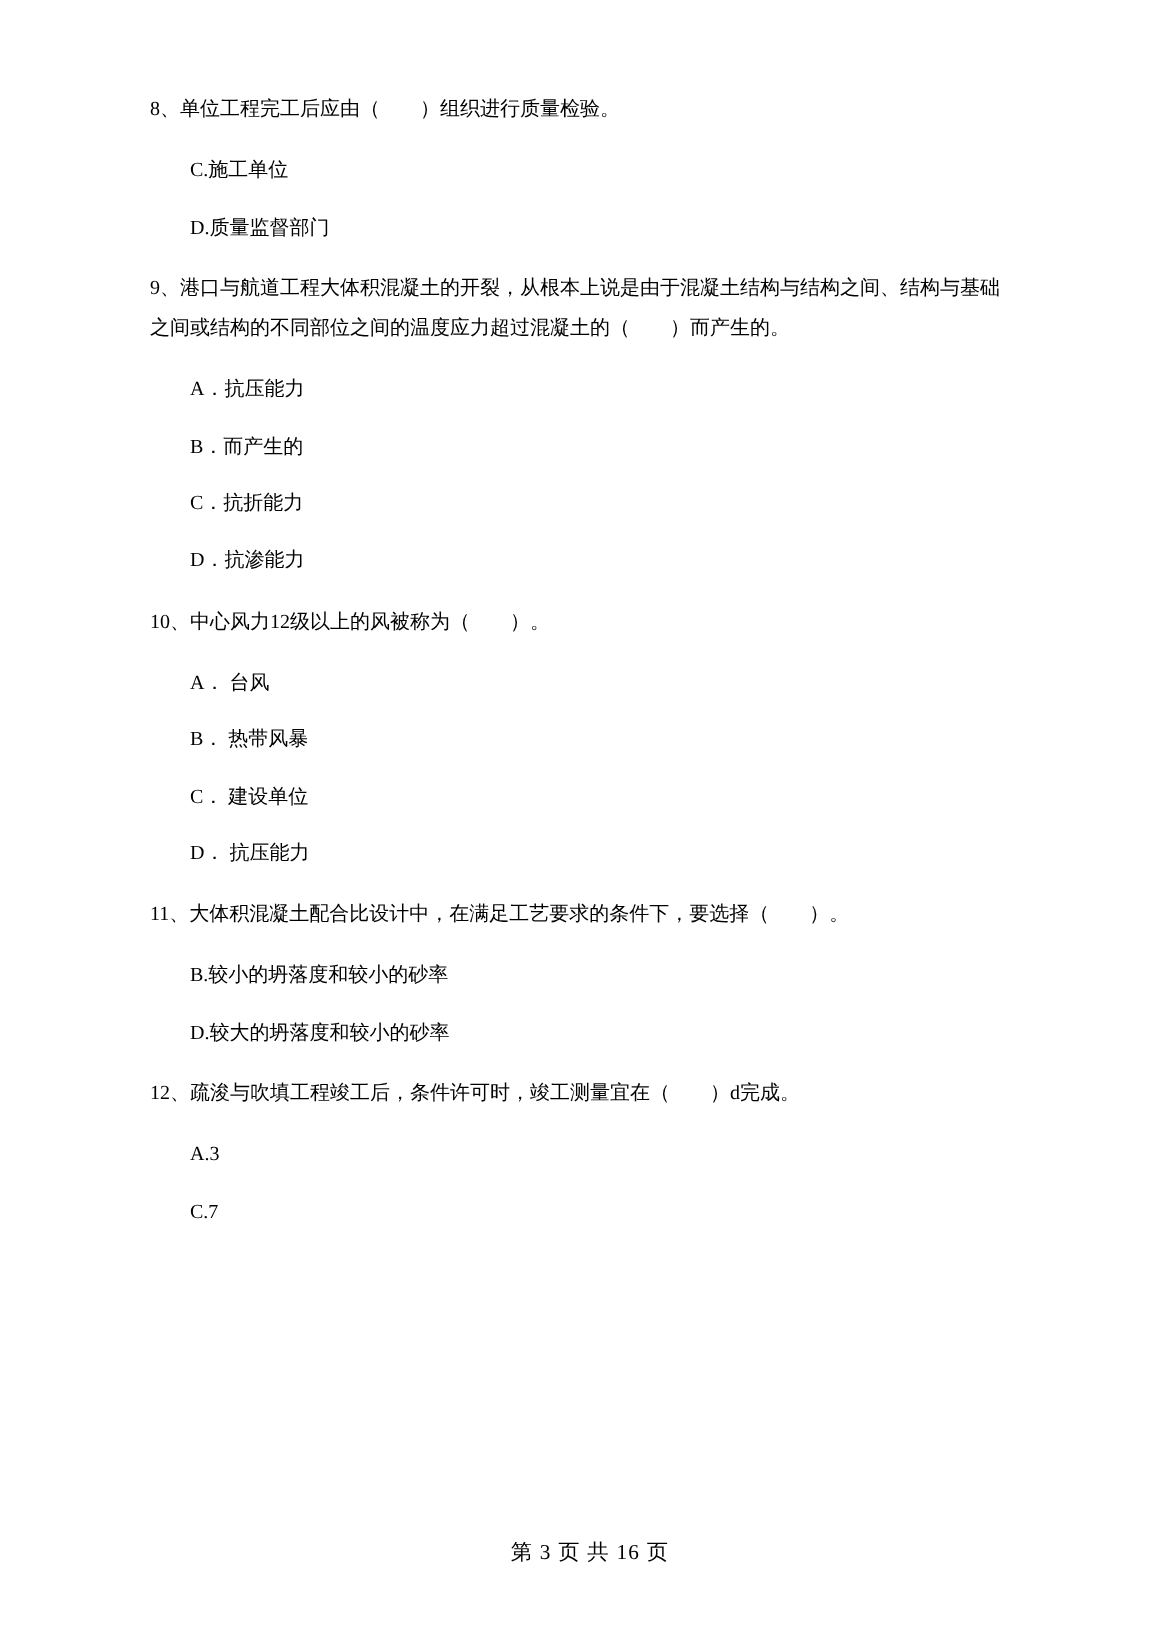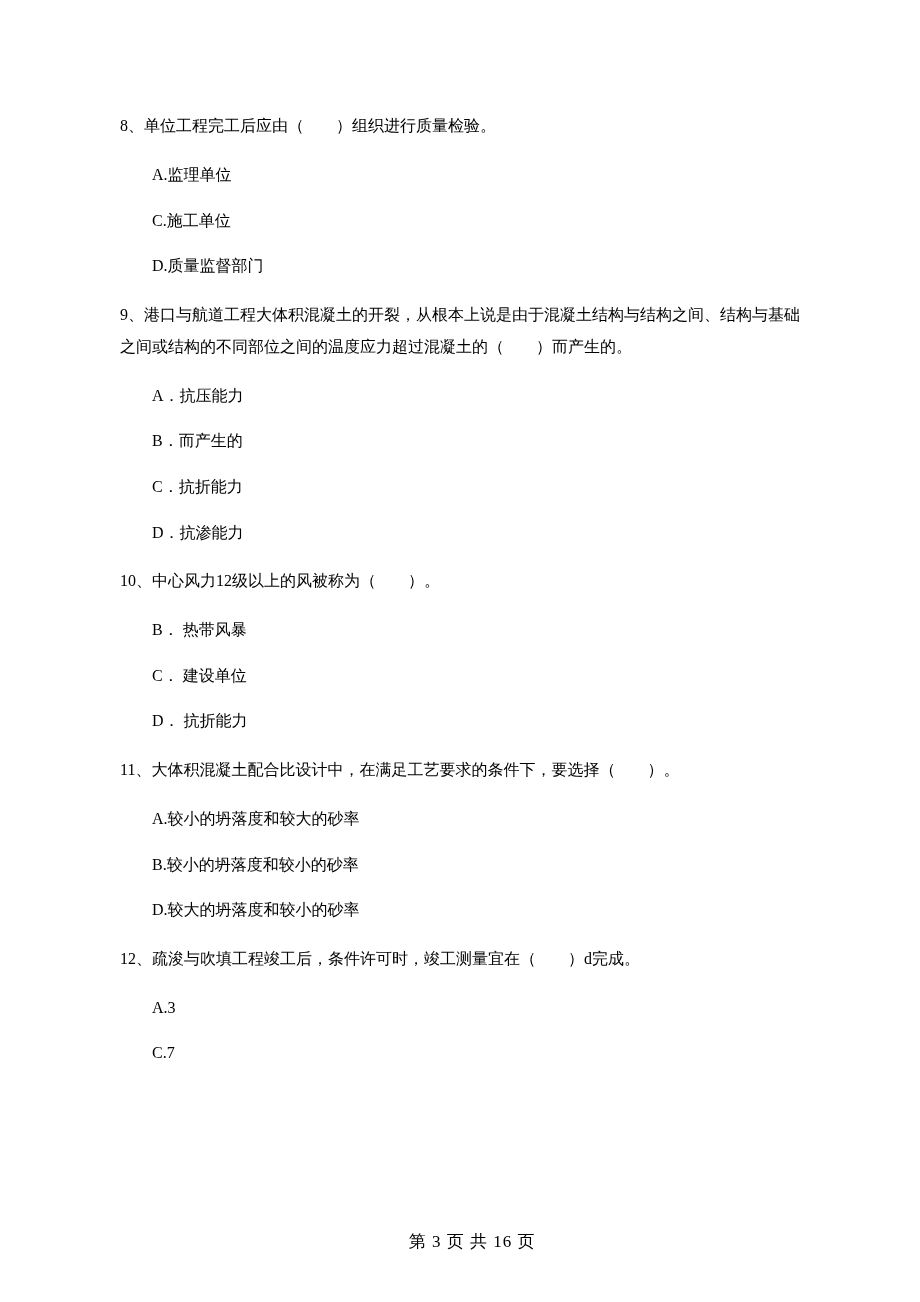--- a/index.html
+++ b/index.html
@@ -11,21 +11,21 @@
       font-family: "SimSun", "宋体", serif;
       background: #ffffff;
       width: 920px;
       height: 1302px;
       position: relative;
       color: #000000;
       font-size: 16px;
       line-height: 1.5;
     }
     .content {
-      padding: 110px 120px 0 120px;
+      padding: 72px 120px 0 120px;
     }
     .question {
       margin-bottom: 14px;
     }
     .question-text {
       margin-bottom: 20px;
       line-height: 2;
       text-align: justify;
     }
     .option {
@@ -43,43 +43,42 @@
       letter-spacing: 1px;
     }
   </style>
 </head>
 <body>
 
 <div class="content">
 
   <div class="question">
     <div class="question-text">8、单位工程完工后应由（　　）组织进行质量检验。</div>
-    <div class="option">A.监理单位</div>
     <div class="option">C.施工单位</div>
     <div class="option">D.质量监督部门</div>
   </div>
 
   <div class="question">
     <div class="question-text">9、港口与航道工程大体积混凝土的开裂，从根本上说是由于混凝土结构与结构之间、结构与基础之间或结构的不同部位之间的温度应力超过混凝土的（　　）而产生的。</div>
     <div class="option">A．抗压能力</div>
     <div class="option">B．而产生的</div>
     <div class="option">C．抗折能力</div>
     <div class="option">D．抗渗能力</div>
   </div>
 
   <div class="question">
     <div class="question-text">10、中心风力12级以上的风被称为（　　）。</div>
+    <div class="option">A． 台风</div>
     <div class="option">B． 热带风暴</div>
     <div class="option">C． 建设单位</div>
-    <div class="option">D． 抗折能力</div>
+    <div class="option">D． 抗压能力</div>
   </div>
 
   <div class="question">
     <div class="question-text">11、大体积混凝土配合比设计中，在满足工艺要求的条件下，要选择（　　）。</div>
-    <div class="option">A.较小的坍落度和较大的砂率</div>
     <div class="option">B.较小的坍落度和较小的砂率</div>
     <div class="option">D.较大的坍落度和较小的砂率</div>
   </div>
 
   <div class="question">
     <div class="question-text">12、疏浚与吹填工程竣工后，条件许可时，竣工测量宜在（　　）d完成。</div>
     <div class="option">A.3</div>
     <div class="option">C.7</div>
   </div>
 

